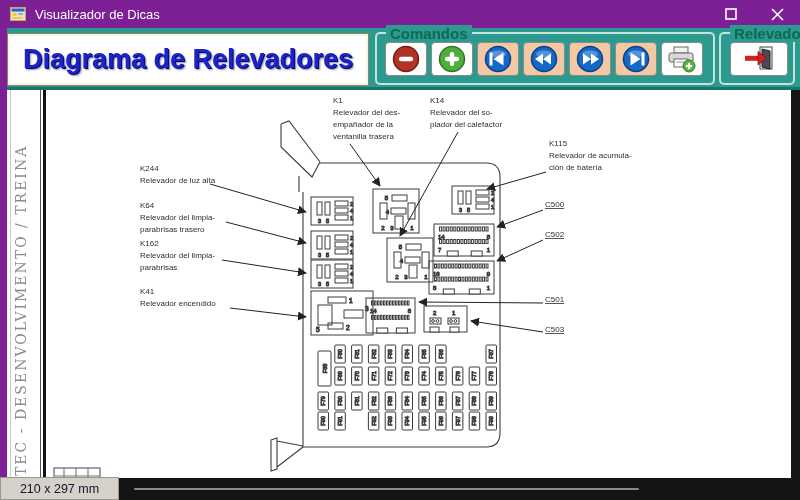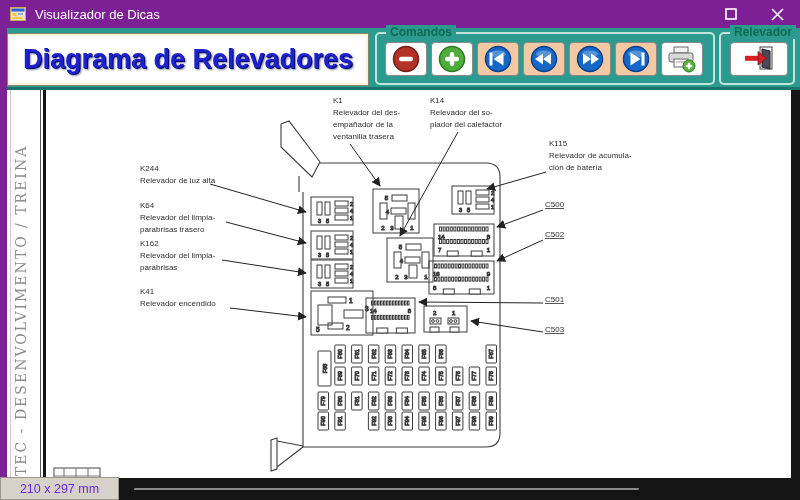--- a/index.html
+++ b/index.html
@@ -11,39 +11,39 @@
   .app-icon{margin-left:10px;width:16px;height:16px;display:block;}
   .win-title{margin-left:9px;color:#fff;font-size:13px;}
   .win-controls{position:absolute;right:0;top:0;height:28px;display:flex;}
   .ctrl{width:46px;height:28px;display:flex;align-items:center;justify-content:center;cursor:default;}
 
   
   .toolbar{position:absolute;top:28px;left:0;width:800px;height:62px;background:#2d9a8f;border-bottom:3px solid #17756a;box-sizing:border-box;}
   .title-panel{position:absolute;left:7px;top:5px;width:360px;height:51px;background:#ffffff;border:1px solid #83886c;box-shadow:inset 0 0 0 2px #fdf3dd;display:flex;align-items:center;justify-content:center;}
   .title-panel span{font-size:27px;font-weight:bold;color:#1e22cc;text-shadow:1px 1px 0 #000a6e,2px 2px 2px rgba(0,0,60,.45);white-space:nowrap;}
   .groupbox{position:absolute;top:4px;height:53px;border:2px solid #c2e4dc;border-radius:5px;box-sizing:border-box;}
-  .gb-label{position:absolute;top:-9px;left:9px;background:#2d9a8f;padding:0 4px;color:#0d6b52;font-weight:bold;font-size:12px;}
+  .gb-label{position:absolute;top:-9px;left:9px;background:#2d9a8f;padding:0 4px;color:#0d6b52;font-weight:bold;font-size:15px;}
   #gb-comandos{left:375px;width:340px;}
   #gb-programa{left:719px;width:76px;}
   .btnrow{display:flex;gap:4px;padding:8px 0 0 8px;}
   button.cmd{width:42px;height:34px;border:1px solid #8a8a8a;border-radius:4px;background:#fff;display:flex;align-items:center;justify-content:center;padding:0;cursor:pointer;}
   button.cmd.tan{background:#f2c9a2;}
   button.cmd.exit{width:58px;margin-left:1px;}
 
   
   .docarea{position:absolute;top:90px;left:0;width:800px;height:410px;background:#fff;}
   .page-edge{position:absolute;left:10px;top:0;width:1px;height:388px;background:#c9c9c9;}
   .side-line-thin{position:absolute;left:40px;top:0;width:1px;height:390px;background:#555;}
   .side-line-thick{position:absolute;left:43px;top:0;width:3px;height:390px;background:#131313;}
   .vtext{position:absolute;left:13px;top:2px;height:384px;writing-mode:vertical-rl;transform:rotate(180deg);font-family:"DejaVu Serif",serif;font-size:14px;letter-spacing:2px;color:#8c8c8c;white-space:nowrap;overflow:hidden;}
   #diagram{position:absolute;left:0;top:0;width:800px;height:410px;}
   .vscroll{position:absolute;right:0;top:0;width:9px;height:410px;background:#161616;z-index:7;}
   .hscroll{position:absolute;left:118px;top:388px;width:682px;height:22px;background:#141414;z-index:7;}
   .hscroll .thumb-line{position:absolute;left:16px;top:10px;width:505px;height:2px;background:#8a8a8a;border-radius:2px;}
-  .status{position:absolute;left:0;top:387px;width:119px;height:23px;background:#d6d2c9;border:1px solid #9b978e;box-sizing:border-box;font-size:12.5px;color:#6d28d9;display:flex;align-items:center;justify-content:center;z-index:8;}
+  .status{position:absolute;left:0;top:387px;width:119px;height:23px;background:#d6d2c9;border:1px solid #9b978e;box-sizing:border-box;font-size:12.5px;color:#0f172a;display:flex;align-items:center;justify-content:center;z-index:8;}
   .frame-left{position:absolute;left:0;top:28px;width:7px;height:472px;background:#7d2096;z-index:6;}
 
   svg text{font-family:"Liberation Sans",sans-serif;}
 </style>
 </head>
 <body>
 
 <div class="window">
 
   <div class="titlebar">

